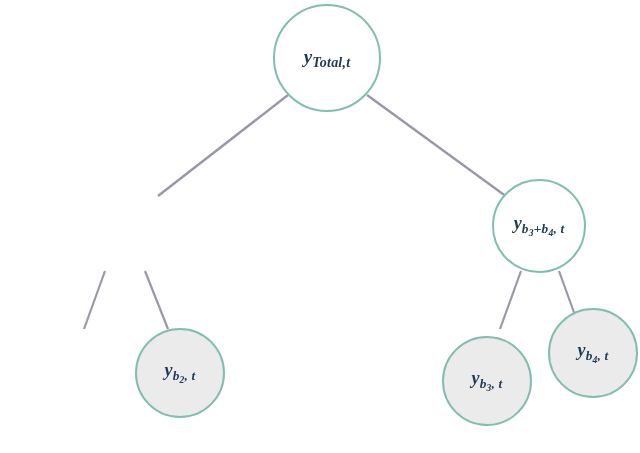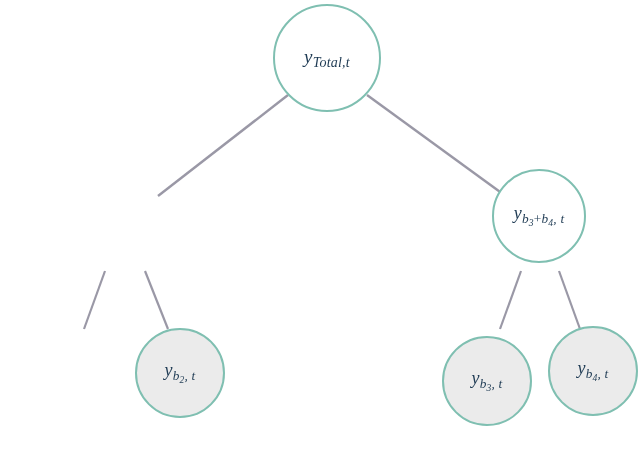--- a/index.html
+++ b/index.html
@@ -28,20 +28,21 @@
   }
   .node {
     position: absolute;
     box-sizing: border-box;
     border-radius: 50%;
     border: 2.2px solid #7fbfb1;
     display: flex;
     align-items: center;
     justify-content: center;
     z-index: 2;
+    font-weight: bold;
   }
   .node.white-node { background: #ffffff; }
   .node.gray-node  { background: #ebebeb; }
   .node-label {
     color: #1f3b54;
     font-family: "Liberation Serif", serif;
     font-style: italic;
     line-height: 1;
     white-space: nowrap;
     letter-spacing: .2px;
@@ -75,38 +76,38 @@
     <line x1="559" y1="271" x2="580" y2="329" stroke="#9a98a6" stroke-width="2.2"></line>
   </svg>
 
   <div class="node white-node" style="left:273px; top:4px; width:108px; height:108px;">
     <span class="node-label lbl-root">
       <span>y</span><span class="sub">Total,t</span>
     </span>
   </div>
 
 
-  <div class="node white-node" style="left:492px; top:169px; width:94px; height:94px;">
+  <div class="node white-node" style="left:492px; top:179px; width:94px; height:94px;">
     <span class="node-label lbl-mid">
       <span>y</span><span class="sub"><span>b</span><span class="sub2">3</span><span class="op">+</span><span>b</span><span class="sub2">4</span><span>, t</span></span>
     </span>
   </div>
 
 
   <div class="node gray-node" style="left:135px; top:328px; width:90px; height:90px;">
     <span class="node-label lbl-leaf">
       <span>y</span><span class="sub"><span>b</span><span class="sub2">2</span><span>, t</span></span>
     </span>
   </div>
 
   <div class="node gray-node" style="left:442px; top:336px; width:90px; height:90px;">
     <span class="node-label lbl-leaf">
       <span>y</span><span class="sub"><span>b</span><span class="sub2">3</span><span>, t</span></span>
     </span>
   </div>
 
-  <div class="node gray-node" style="left:548px; top:326px; width:90px; height:90px;">
+  <div class="node gray-node" style="left:548px; top:308px; width:90px; height:90px;">
     <span class="node-label lbl-leaf">
       <span>y</span><span class="sub"><span>b</span><span class="sub2">4</span><span>, t</span></span>
     </span>
   </div>
 
 </div>
 
 </body></html>

